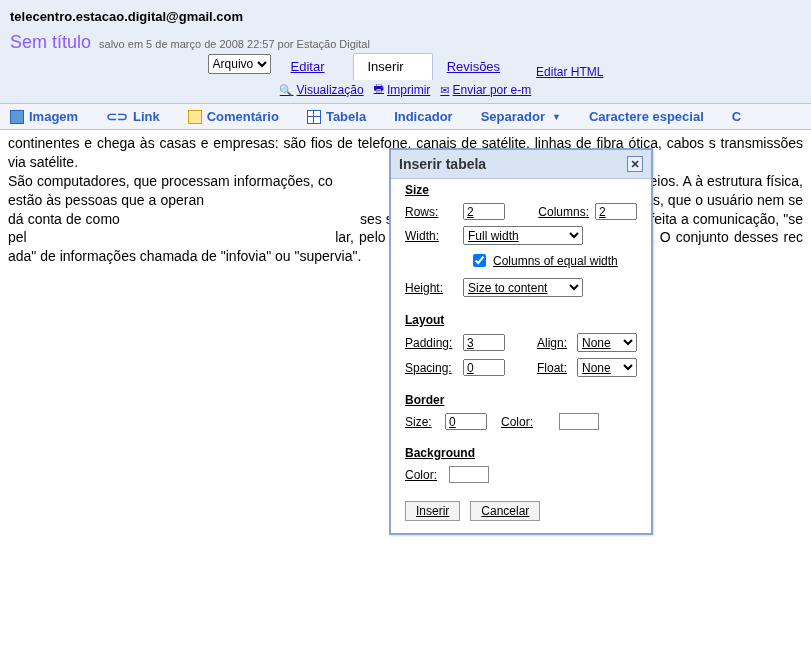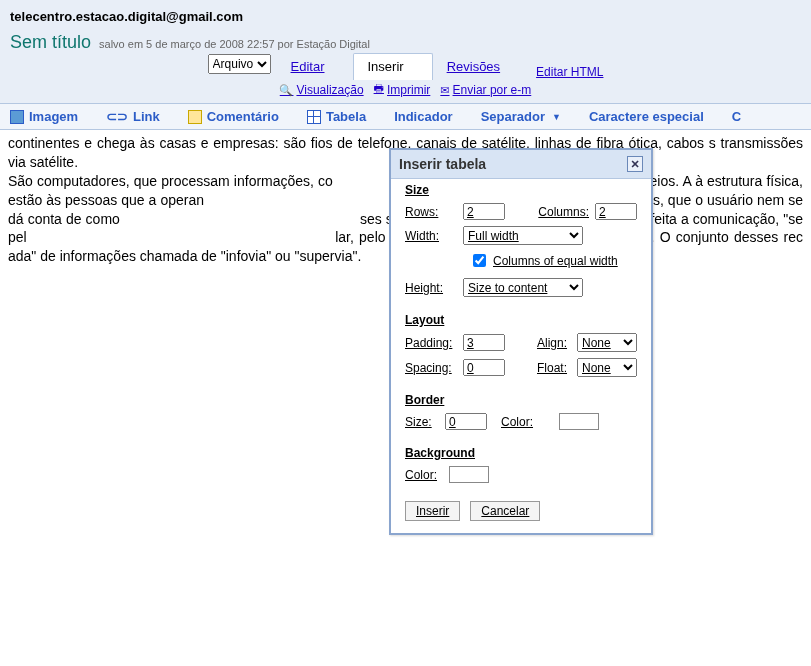--- a/index.html
+++ b/index.html
@@ -25,21 +25,21 @@
     display: flex;
     align-items: flex-start;
     gap: 2px;
   }
   .logo-google { font-size: 20px; font-weight: bold; letter-spacing: -0.5px;}
   .g-b { color:#1a53e8;} .g-r { color:#d62d20;} .g-y{color:#f4b400;} .g-g{color:#0a7e07;}
   .logo-docs { color:#1a53e8; font-size:15px; font-weight:bold; position:relative; top:1px; margin-left:2px;}
   .logo-beta { font-size:8px; color:#1a53e8; position:relative; top:-4px;}
   .user-email { font-weight:bold; font-size:13px; color:#000; padding-top:3px;}
   .title-row { margin-top:8px; display:flex; align-items:baseline; gap:8px;}
-  .doc-title { font-size:18px; color:#0f766e;}
+  .doc-title { font-size:18px; color:#8b5cf6;}
   .save-info { font-size:11px; color:#666;}
   .menu-row { margin-top:0; display:flex; align-items:center; justify-content:space-between;flex-direction:column;}
   .menu-left { display:flex; align-items:flex-end; gap:0;}
   .file-select { font-size:12px; height:20px; margin-right:6px; position:relative; top:-6px;}
   .tab { padding:5px 28px 6px 14px; color:#2200cc; cursor:pointer; font-size:13px; text-decoration:underline;}
   .tab.active { background:#fff; border:1px solid #b4c7e1; border-bottom:none; text-decoration:none; color:#000; border-radius:2px 2px 0 0;}
   .tab.inactive { }
   .edit-html { font-size:12px; color:#2200cc; text-decoration:underline; margin-left:8px; position:relative; top:-1px;}
   .menu-right { display:flex; gap:10px; font-size:12px; padding-bottom:4px;}
   .menu-right a { color:#2200cc; text-decoration:underline; cursor:pointer; display:flex; align-items:center; gap:3px;}

